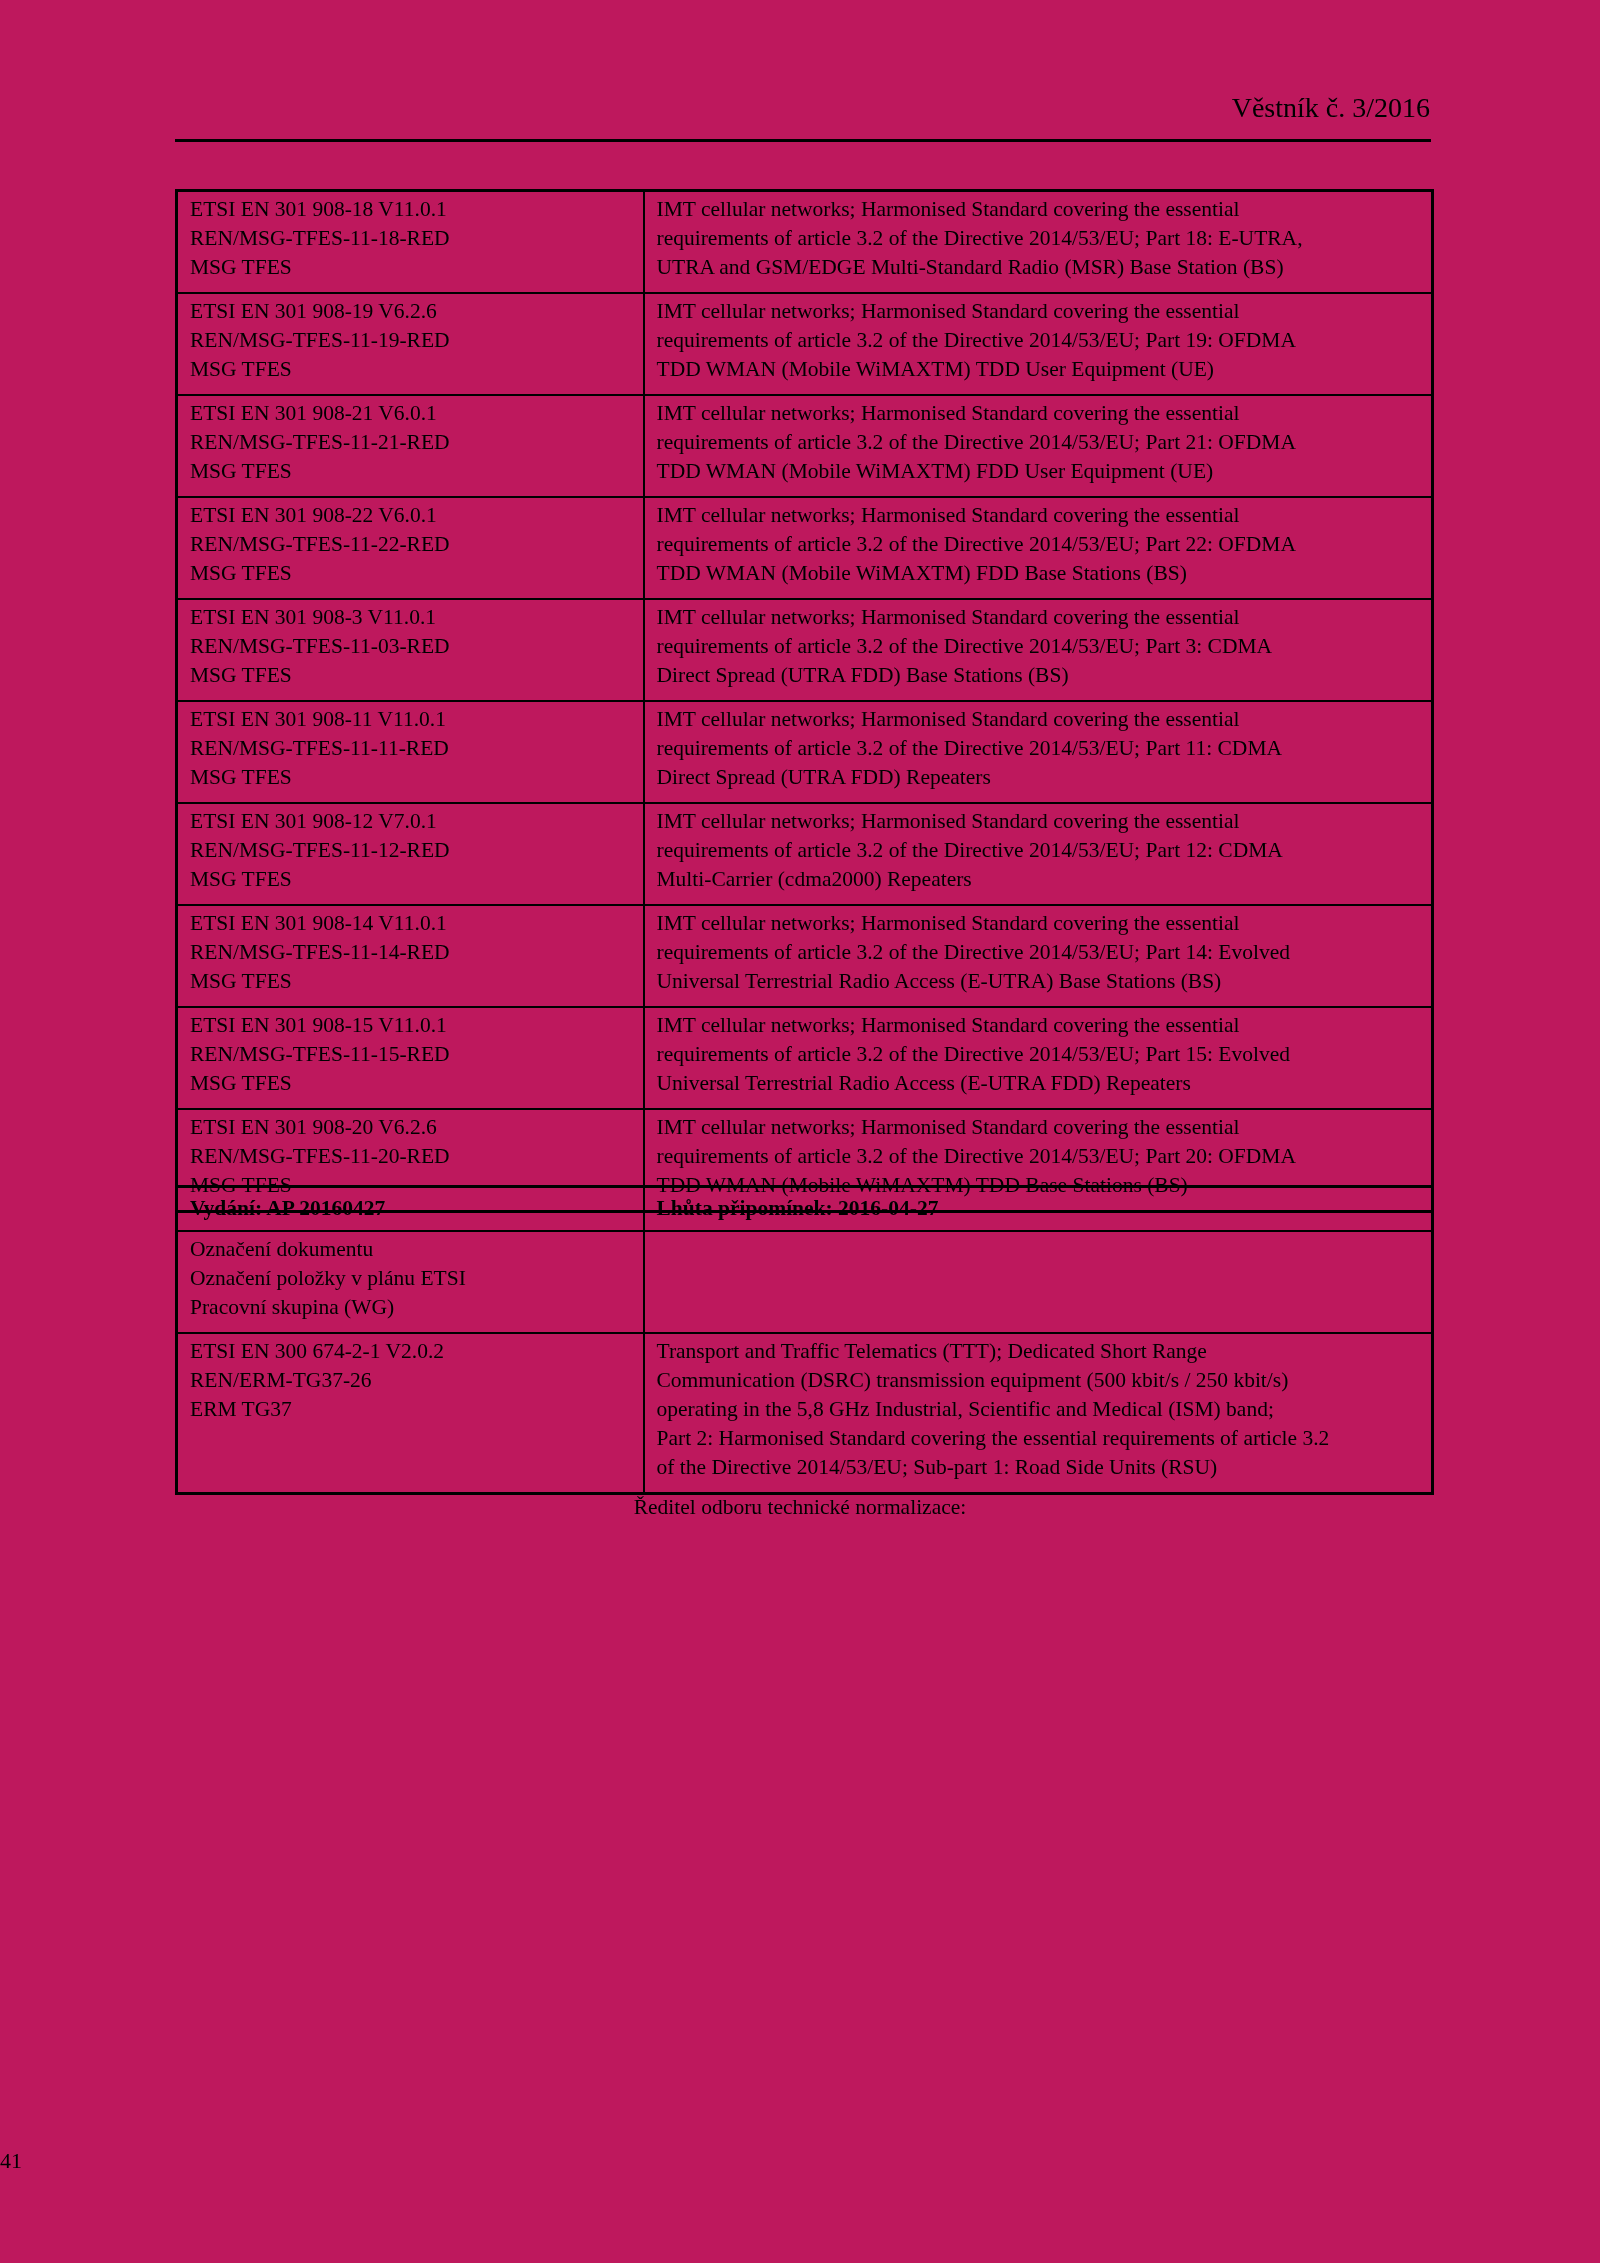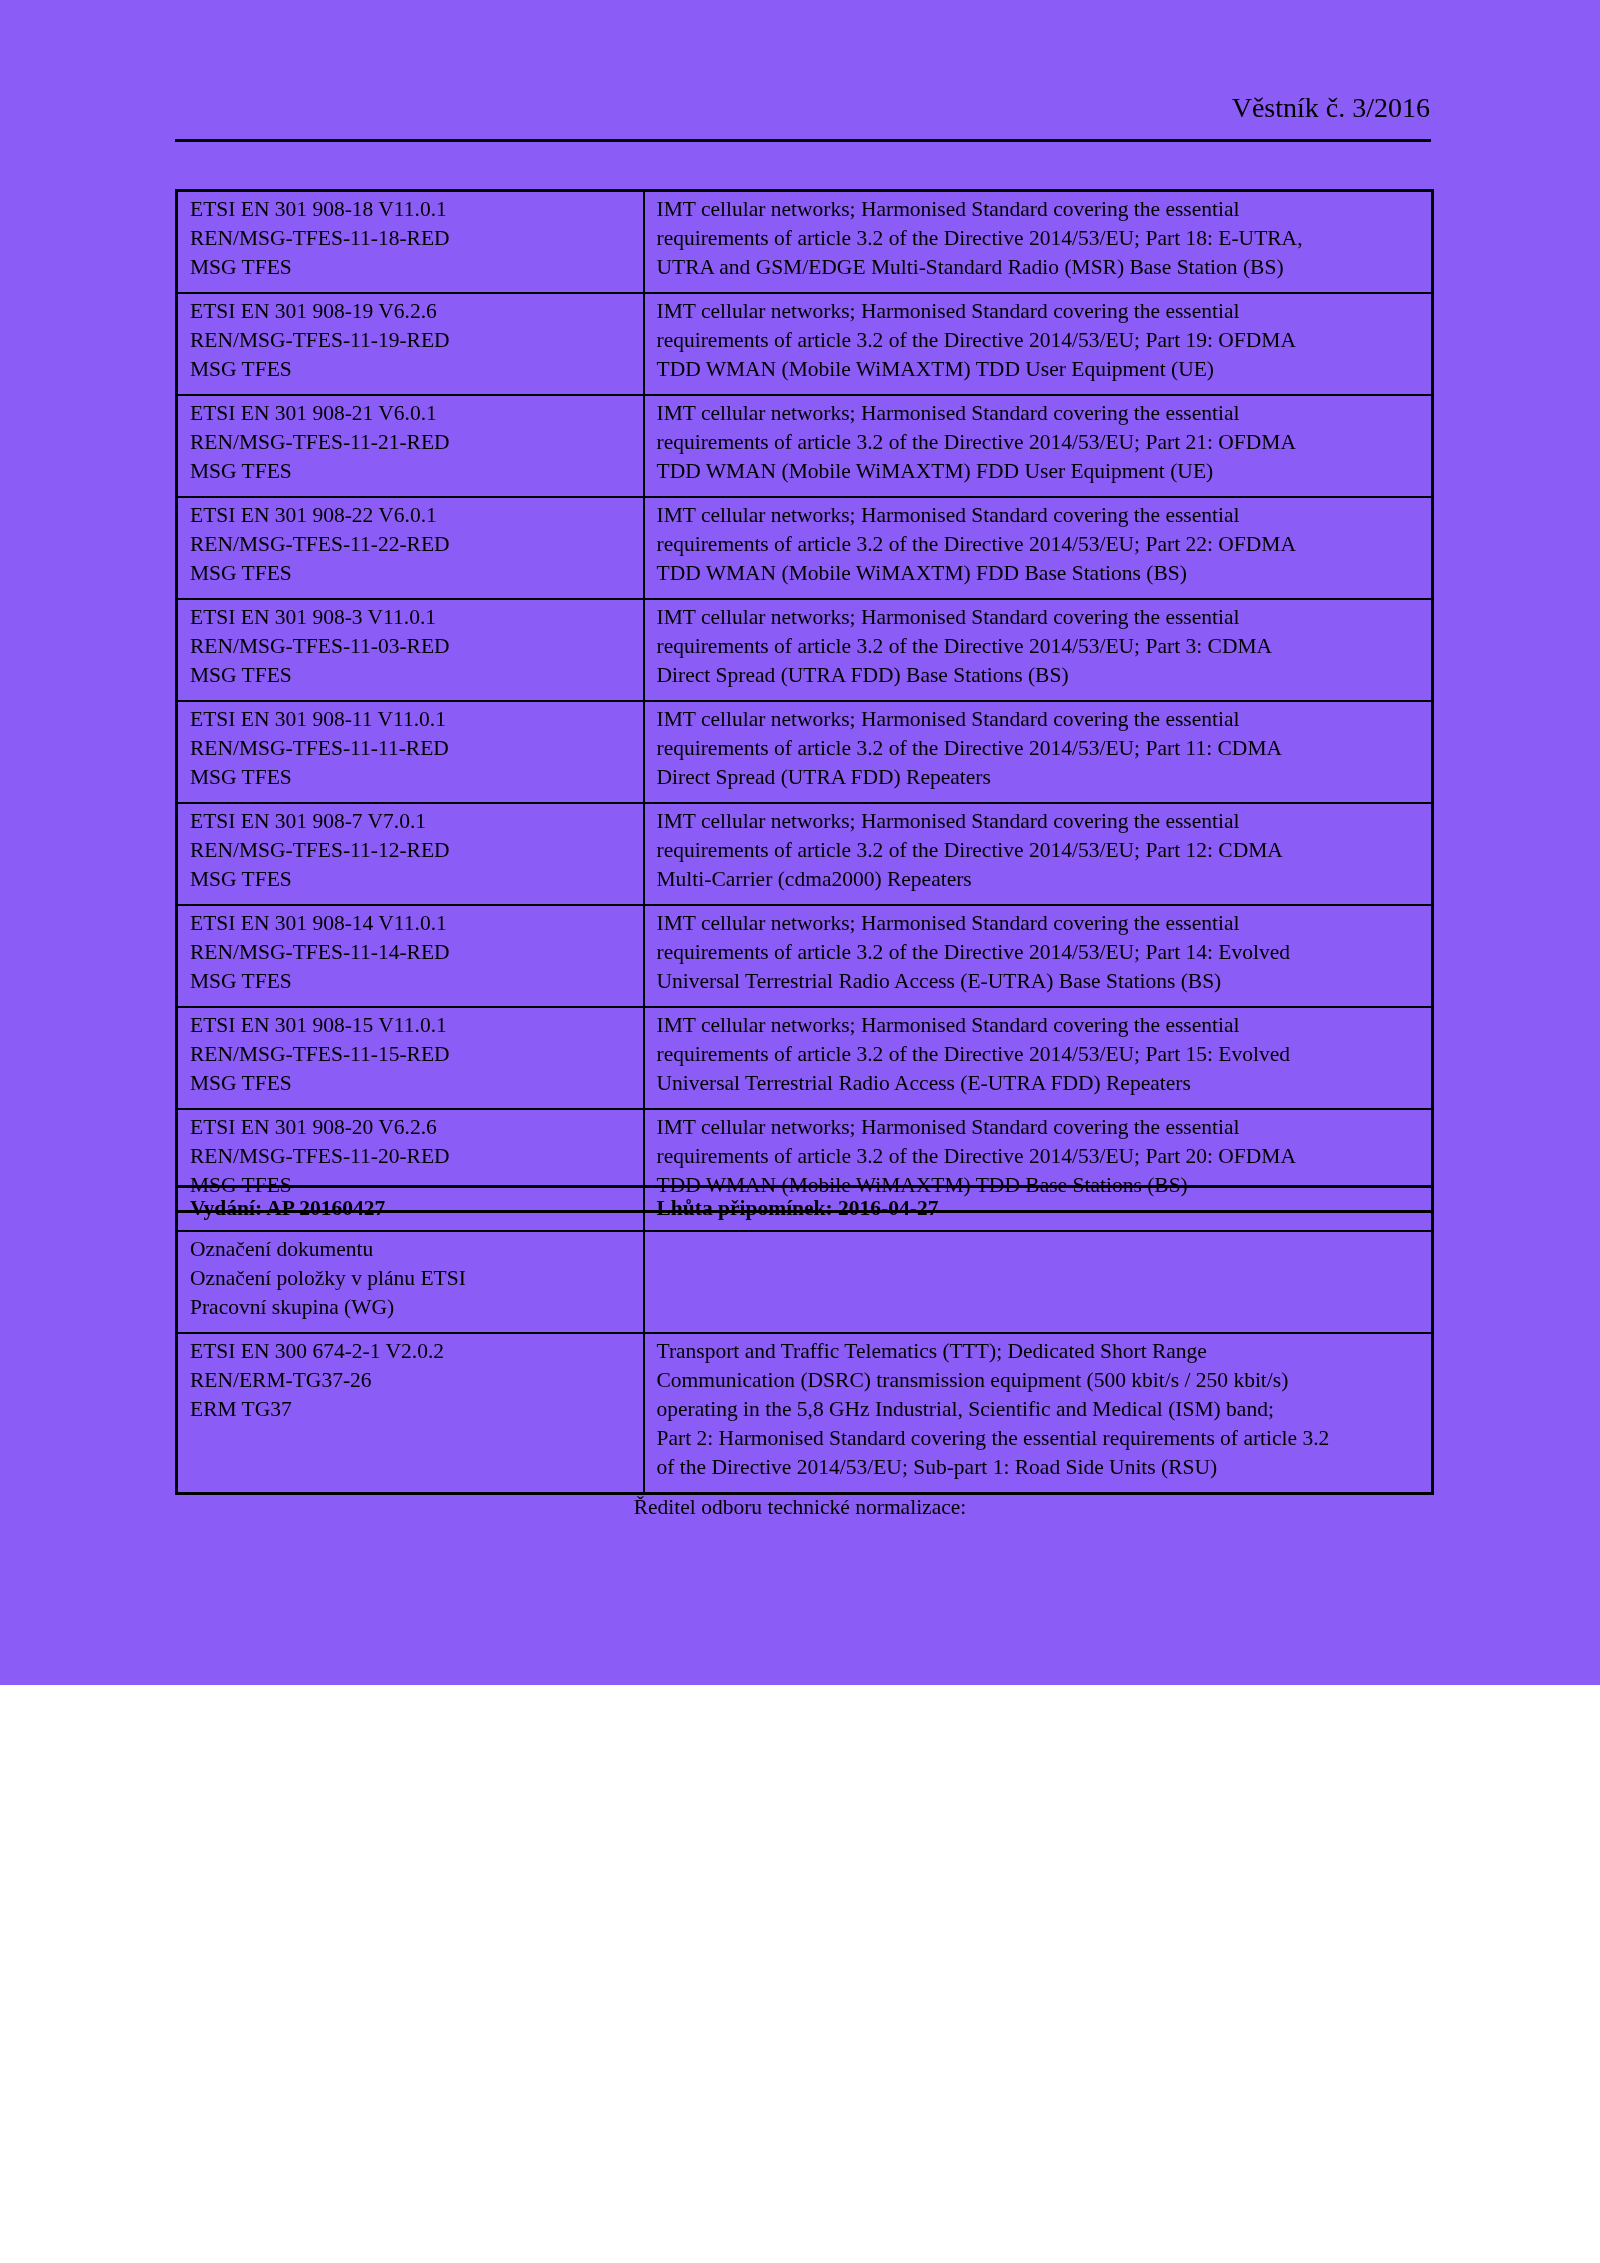--- a/index.html
+++ b/index.html
@@ -3,22 +3,22 @@
 <meta charset="utf-8">
 <style>
   html, body {
     margin: 0;
     padding: 0;
     background: #ffffff;
   }
   .page {
     position: relative;
     width: 1600px;
-    height: 1685px;
-    background: #8b5cf6;
+    height: 2263px;
+    background: #be185d;
     color: #000000;
     font-family: "Liberation Serif", "DejaVu Serif", serif;
   }
   .header-title {
     position: absolute;
     top: 92px;
     right: 170px;
     font-size: 28px;
     line-height: 32px;
     text-align: right;
@@ -133,21 +133,21 @@
       </tr>
       <tr>
         <td>ETSI EN 301 908-11 V11.0.1
 REN/MSG-TFES-11-11-RED
 MSG TFES</td>
         <td>IMT cellular networks; Harmonised Standard covering the essential
 requirements of article 3.2 of the Directive 2014/53/EU; Part 11: CDMA
 Direct Spread (UTRA FDD) Repeaters</td>
       </tr>
       <tr>
-        <td>ETSI EN 301 908-7 V7.0.1
+        <td>ETSI EN 301 908-12 V7.0.1
 REN/MSG-TFES-11-12-RED
 MSG TFES</td>
         <td>IMT cellular networks; Harmonised Standard covering the essential
 requirements of article 3.2 of the Directive 2014/53/EU; Part 12: CDMA
 Multi-Carrier (cdma2000) Repeaters</td>
       </tr>
       <tr>
         <td>ETSI EN 301 908-14 V11.0.1
 REN/MSG-TFES-11-14-RED
 MSG TFES</td>

